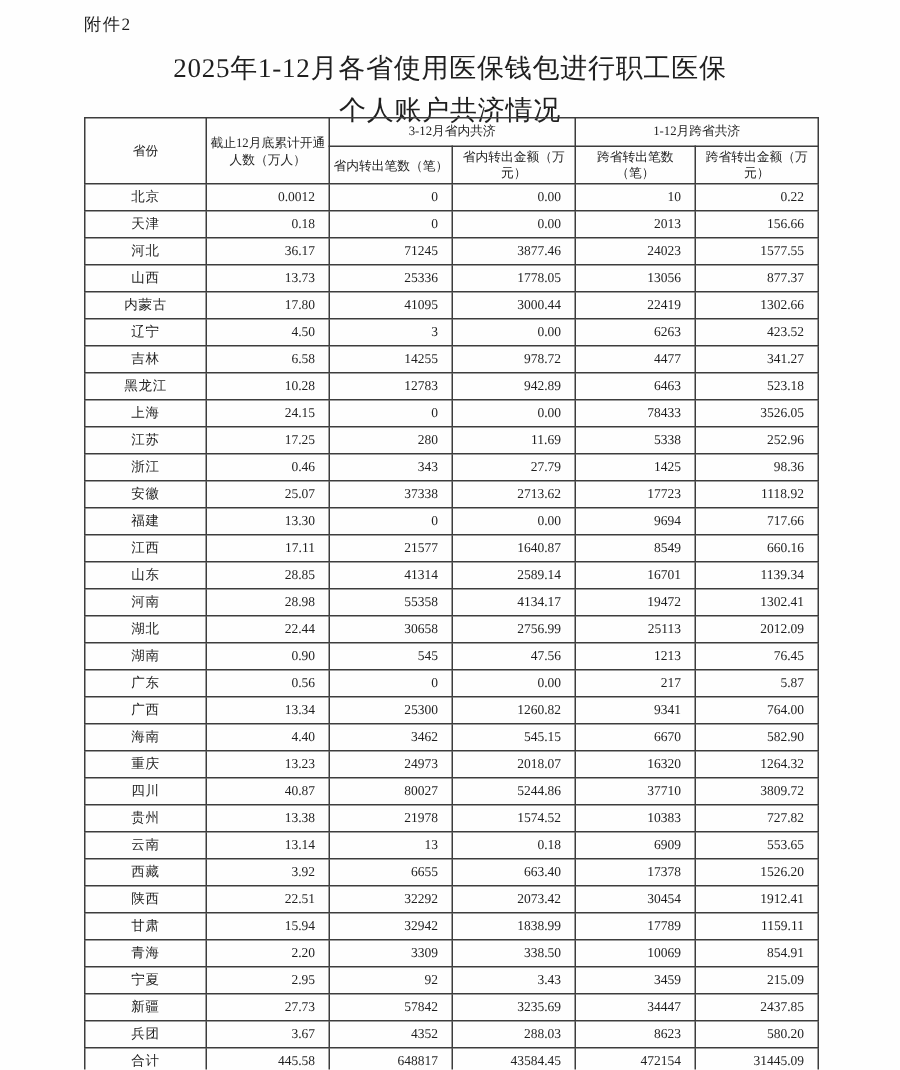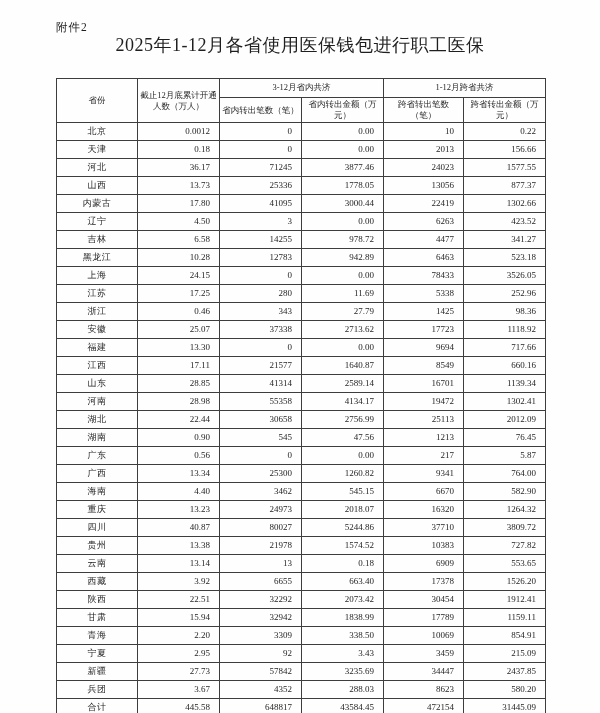--- a/index.html
+++ b/index.html
@@ -5,21 +5,21 @@
   html,body { margin:0; padding:0; }
   body {
     width:600px; height:713px;
     background:#ffffff;
     font-family:"Liberation Serif","DejaVu Serif",serif;
     color:#1f1f1f;
   }
   .page { position:relative; width:600px; height:713px; overflow:hidden; background:#fefefe; }
   .attachment {
     position:absolute; left:56px; top:9px;
-    font-size:11.5px; letter-spacing:1px;margin-top:11px;
+    font-size:11.5px; letter-spacing:1px;
   }
   .title {
     position:absolute; top:32px; left:0; width:100%;
     text-align:center; font-weight:normal; font-size:18px;
     line-height:1.55; letter-spacing:0.5px;
   }
   table.main {
     position:absolute; left:56px; top:78px; width:489px;
     border-collapse:collapse; table-layout:fixed;
     border:1.4px solid #3a3a3a;
@@ -38,20 +38,21 @@
 </style>
 </head>
 <body>
 
 <div class="page">
 
   <div class="attachment">附件2</div>
 
   <div class="title">
     <div>2025年1-12月各省使用医保钱包进行职工医保</div>
+    <div>个人账户共济情况</div>
   </div>
 
   <table class="main">
     <colgroup>
       <col style="width:81px">
       <col style="width:82px">
       <col style="width:82px">
       <col style="width:82px">
       <col style="width:80px">
       <col style="width:82px">

